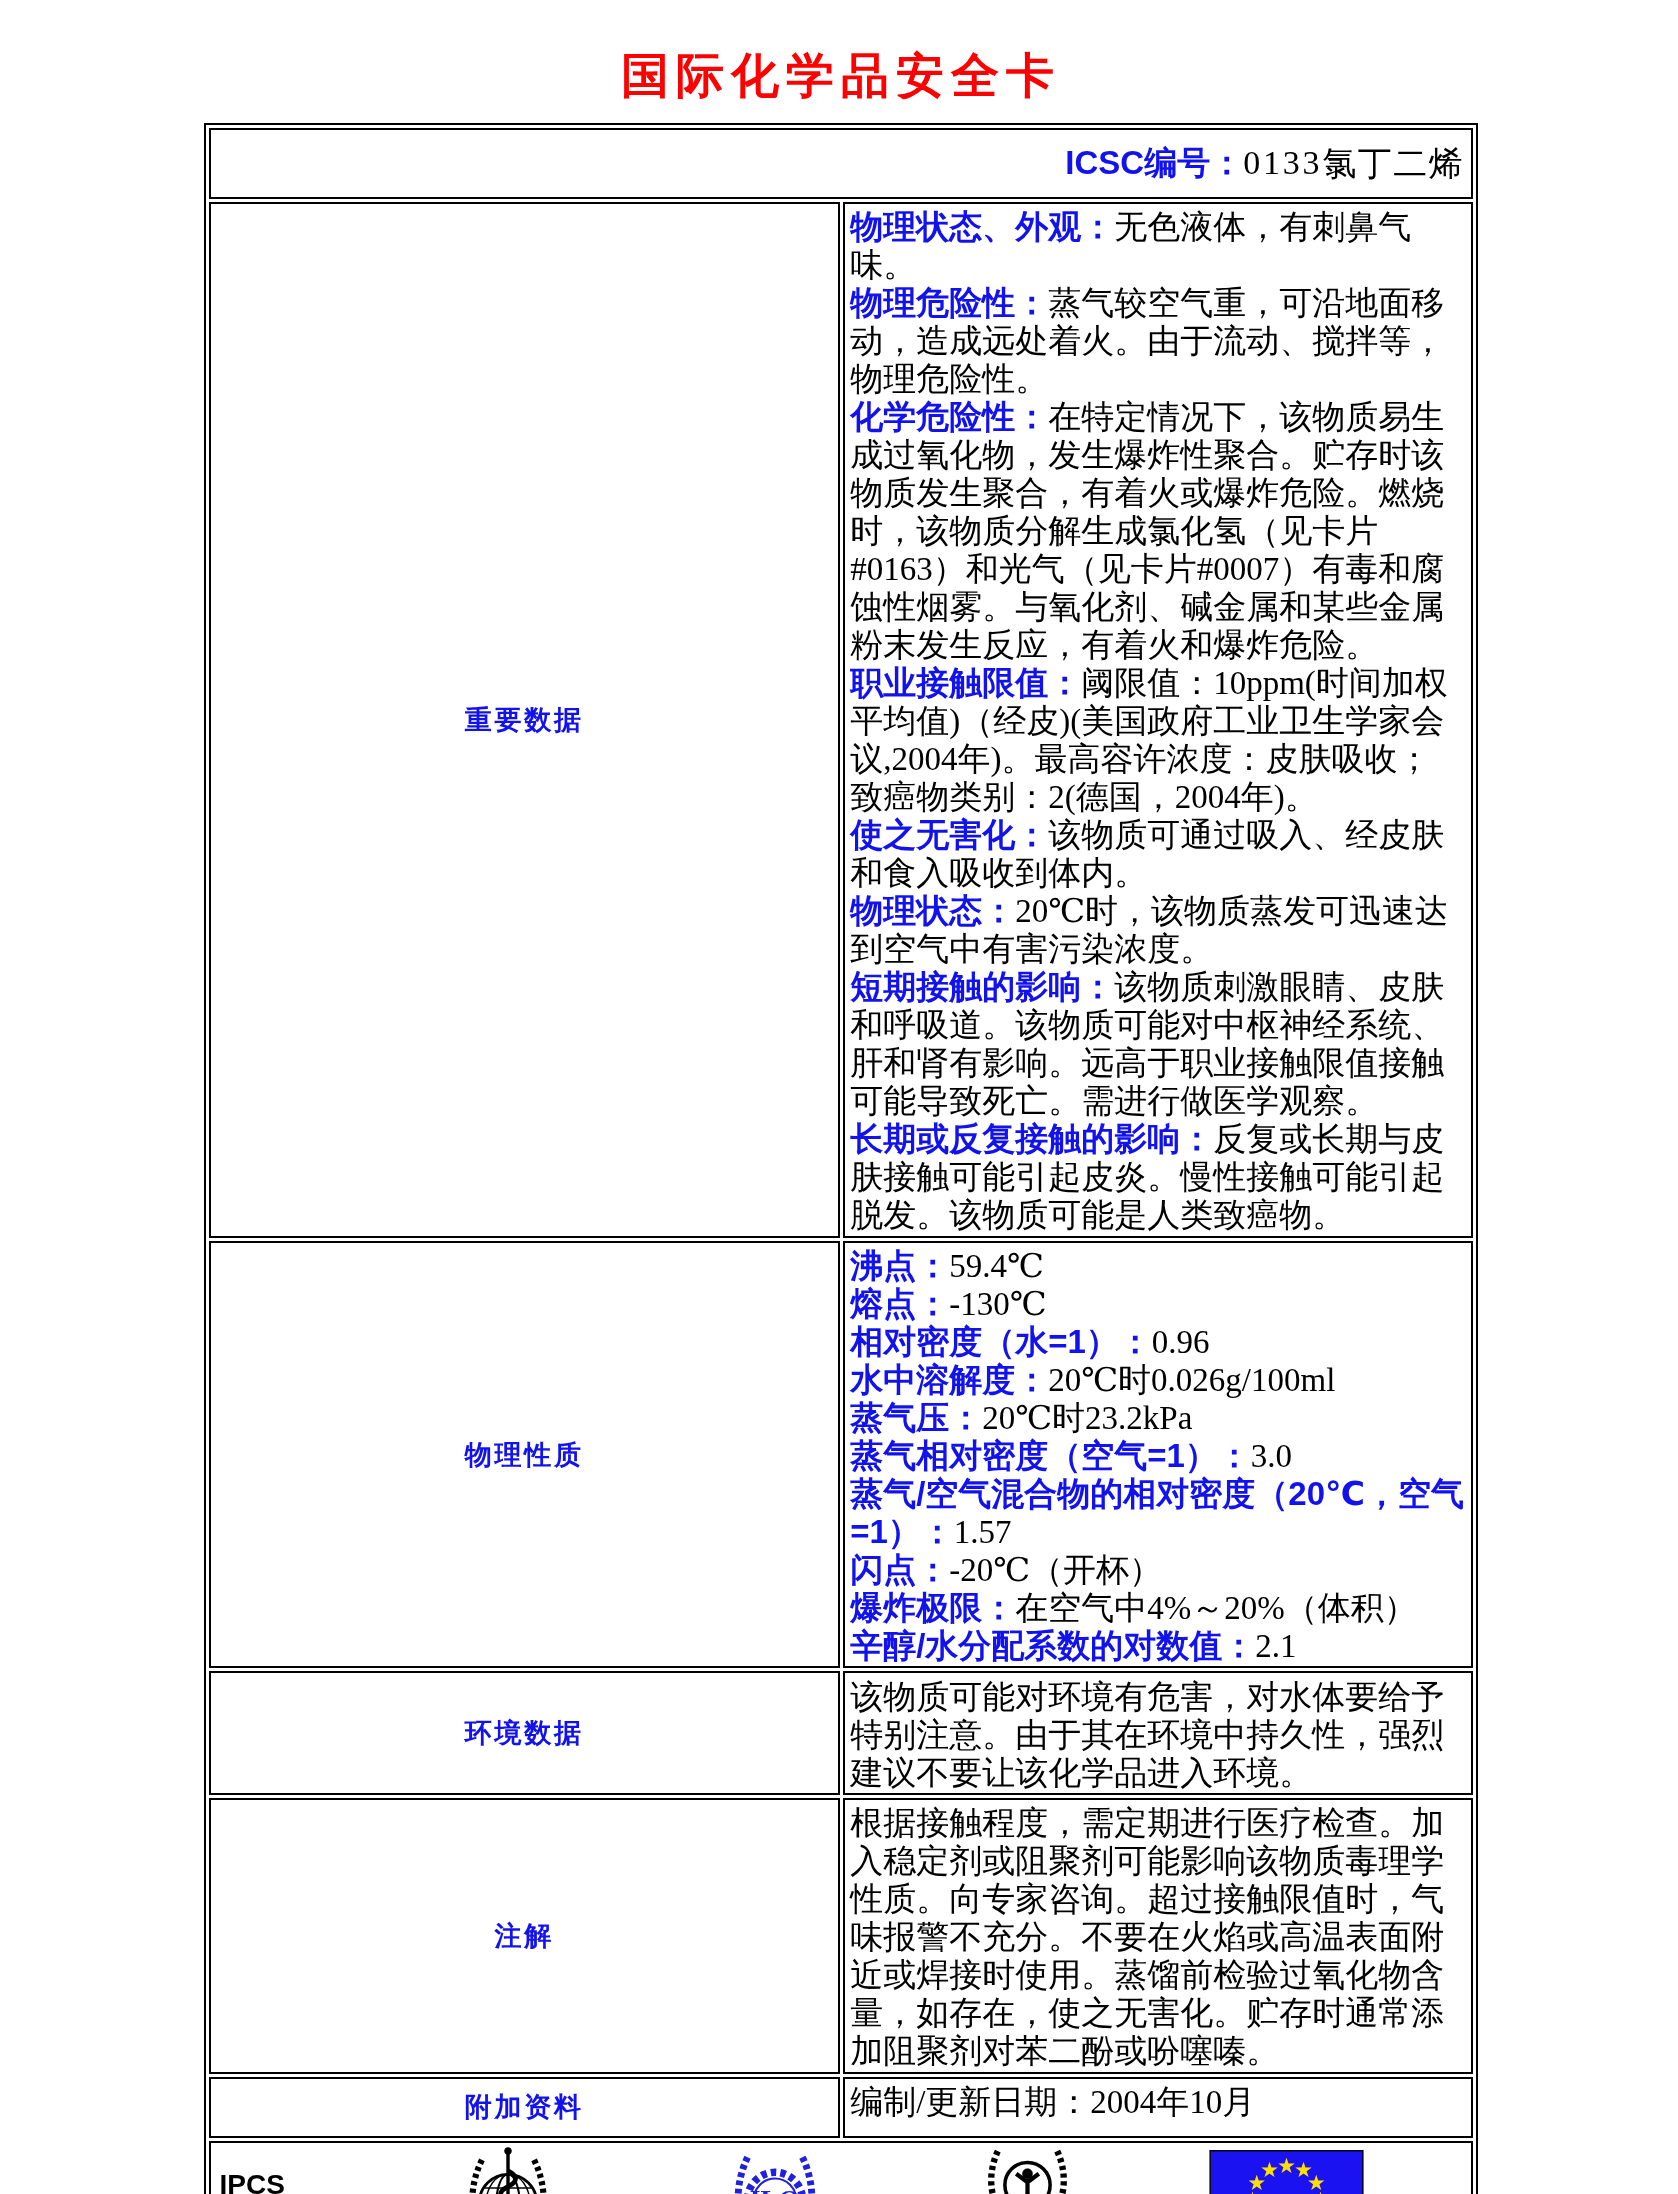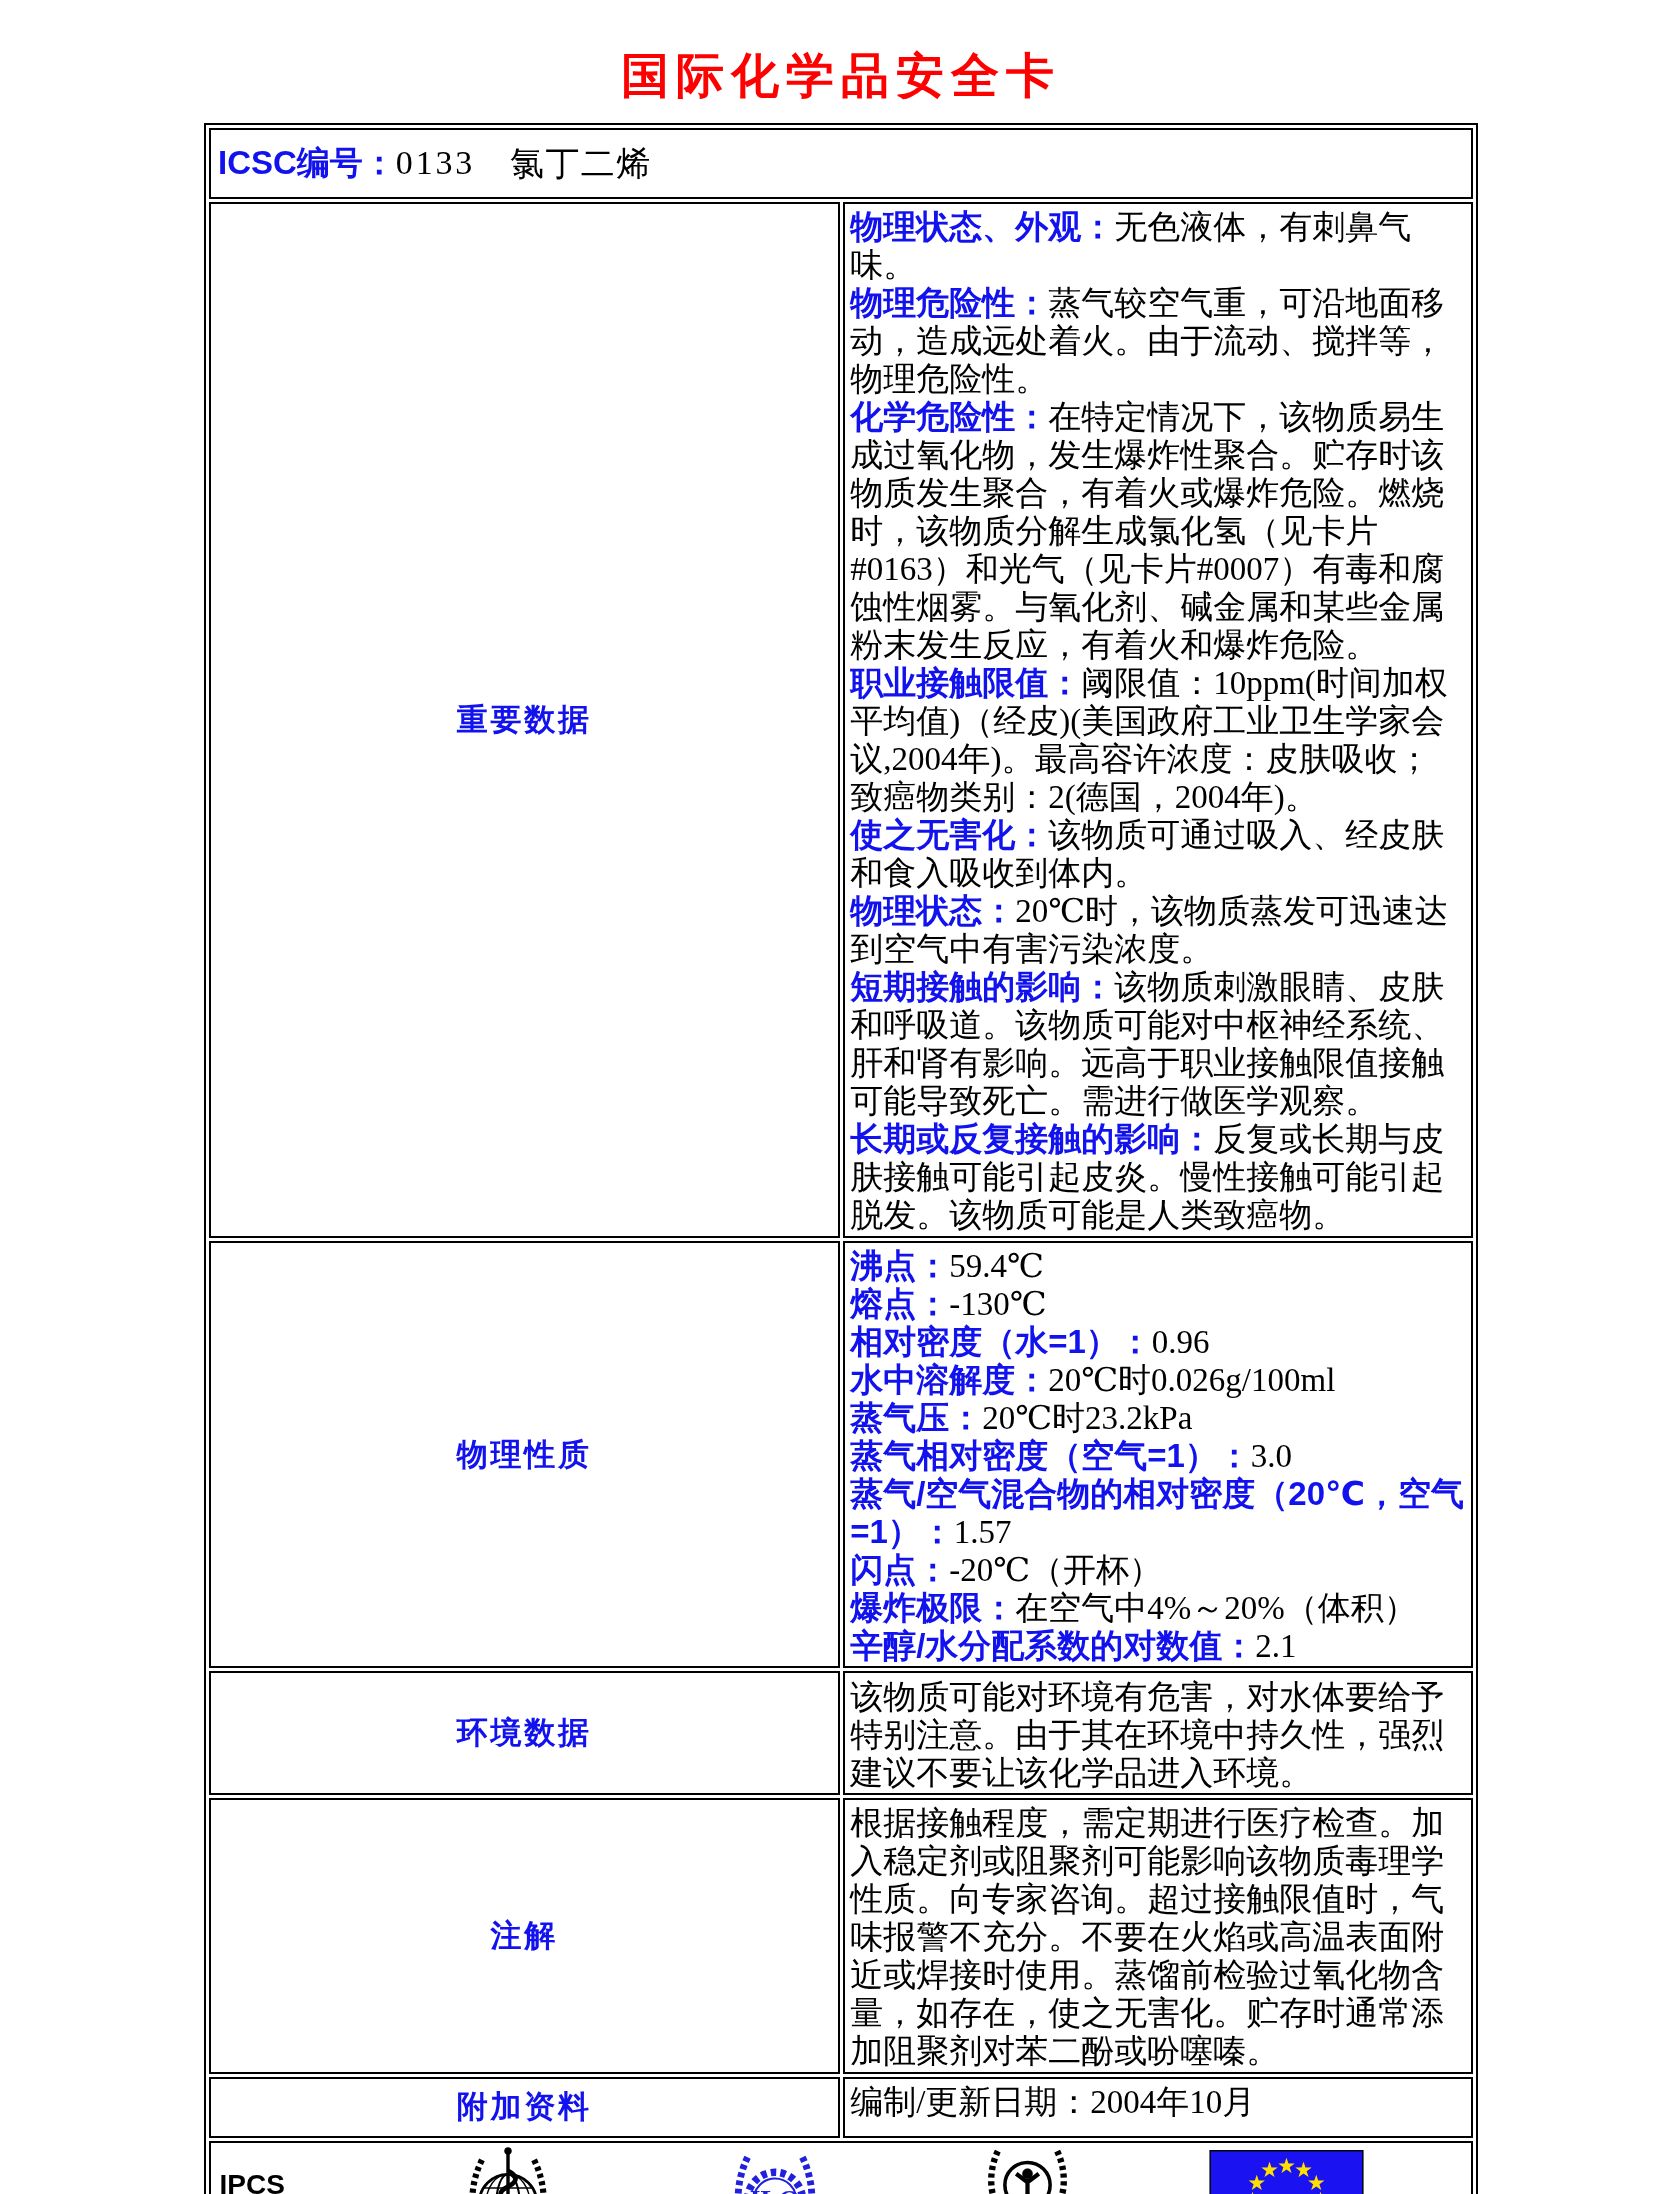--- a/index.html
+++ b/index.html
@@ -26,32 +26,32 @@
     position:absolute;left:204px;top:123px;width:1274px;
     border-collapse:separate;border-spacing:3.5px;
     border:2.1px solid #000;border-bottom:7px solid #000;
     table-layout:fixed;background:#fff;
   }
   td{border:2.1px solid #000;vertical-align:top;}
   td.lab{
     width:179px;text-align:center;vertical-align:middle;
     color:var(--label_blue);
     font-family:"Liberation Sans","DejaVu Sans",sans-serif;
-    font-weight:bold;font-size:31px;letter-spacing:2.8px;
+    font-weight:bold;font-size:27px;letter-spacing:2.8px;
   }
   td.content{padding:4.3px 5.7px 1.4px 5.7px;font-size:33px;line-height:38px;}
   .field{margin:0;}
   .flabel{
     color:var(--label_blue);
     font-family:"Liberation Sans","DejaVu Sans",sans-serif;
     font-weight:bold;
   }
   
   td.headrow{height:71px;vertical-align:middle;padding:0 7px;}
-  .headflex{display:flex;justify-content:flex-start;align-items:center;gap:35px;}
+  .headflex{display:flex;justify-content:flex-end;align-items:center;}
   .icsc-label{
     color:var(--label_blue);
     font-family:"Liberation Sans","DejaVu Sans",sans-serif;
     font-weight:bold;font-size:33px;
   }
   .icsc-num{font-size:34px;letter-spacing:2.8px;}
   .chem-name{font-size:34px;letter-spacing:1.4px;}
   
   tr.r-important td{height:669px;}
   tr.r-physical td{height:367px;}

